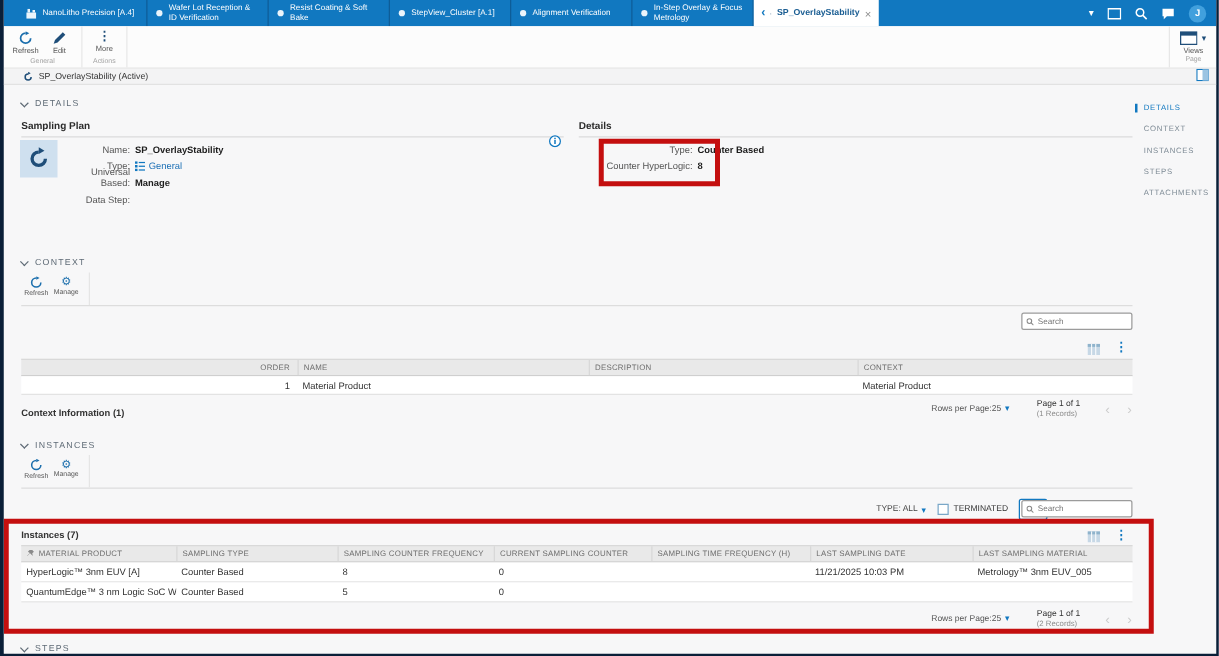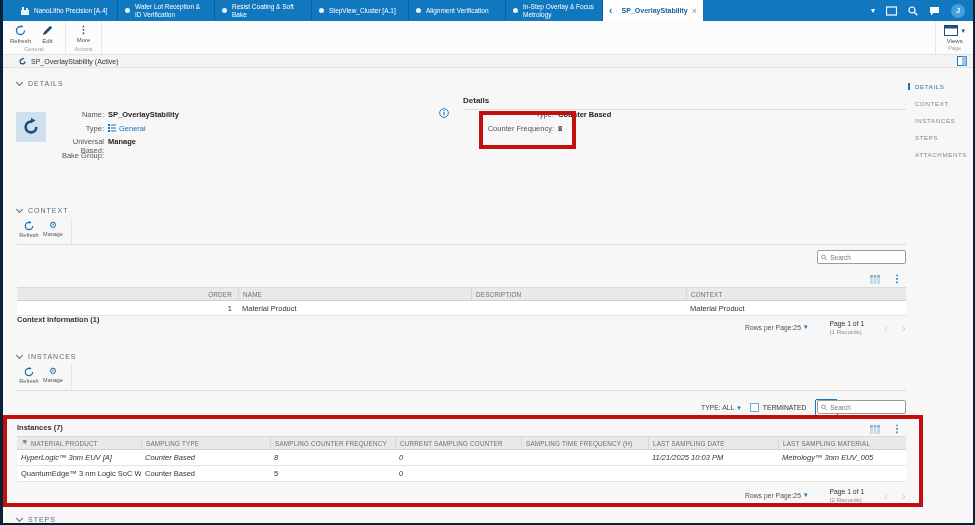--- a/index.html
+++ b/index.html
@@ -39,21 +39,21 @@
   .breadcrumb .title { font-size:7px; color:#333; margin-left:4px; }
   .bc-right { margin-left:auto; }
 
   
   .sec-head { position:absolute; left:14px; display:flex; align-items:center; gap:6px; color:#5f6b76; font-size:7px; letter-spacing:1px; cursor:pointer; }
   .chev-down { width:5px; height:5px; border-right:1.4px solid #5f6b76; border-bottom:1.4px solid #5f6b76; transform:rotate(45deg); margin-top:-3px; }
 
   .panel-title { font-size:8px; font-weight:bold; color:#2b2b2b; padding-bottom:4px; border-bottom:1px solid #dcdcdc; }
 
   
-  .frow { display:flex; align-items:flex-start; height:13.5px; font-size:7.5px; }
+  .frow { display:flex; align-items:flex-end; height:13.5px; font-size:7.5px; }
   .flabel { text-align:right; color:#555; padding-right:4px; flex:0 0 auto; }
   .fvalue { color:#1d1d1d; font-weight:bold; }
   .fvalue.normal { font-weight:normal; }
   .link { color:#1b6fb5; cursor:pointer; }
 
   
   .sec-toolbar { position:absolute; left:14px; width:889px; height:27px; border-bottom:1px solid #ddd; display:flex; }
   .sec-toolbar .wrap { display:flex; border-right:1px solid #e5e5e5; padding-right:6px; }
   .tbtn { width:24px; display:flex; flex-direction:column; align-items:center; gap:1px; padding-top:3px; cursor:pointer; }
   .tbtn .lbl { font-size:5.5px; color:#555; }
@@ -220,20 +220,23 @@
           <rect x="5" y="0.5" width="4.5" height="9" fill="#9cc4e2"></rect>
         </svg>
     </span>
   </div>
 
   <div class="sec-head" style="top:80px;">
     <span class="chev-down"></span>
     <span>DETAILS</span>
   </div>
 
+  <div style="position:absolute; left:14px; top:96px; width:434px;">
+    <div class="panel-title">Sampling Plan</div>
+  </div>
   <div class="icon-box">
     <svg width="20" height="20" viewBox="0 0 24 24">
         <path d="M12 4a8 8 0 1 0 8 8h-3.2a4.8 4.8 0 1 1-4.8-4.8z" fill="#1f4e79"></path>
         <path d="M12 1l5.5 3.2L12 7.4z" fill="#1f4e79"></path>
       </svg>
   </div>
   <div style="position:absolute; left:48px; top:110px; width:400px;">
     <div class="frow">
       <span class="flabel" style="width:57px;">Name:</span>
       <span class="fvalue">SP_OverlayStability</span>
@@ -248,38 +251,38 @@
           <rect x="0" y="6" width="2" height="2" fill="#1178c0"></rect>
           <rect x="3" y="6.5" width="5" height="1" fill="#1178c0"></rect>
         </svg>
       <span class="fvalue normal link">General</span>
     </div>
     <div class="frow">
       <span class="flabel" style="width:57px;">Universal Based:</span>
       <span class="fvalue">Manage</span>
     </div>
     <div class="frow">
-      <span class="flabel" style="width:57px;">Bake Group:</span>
+      <span class="flabel" style="width:57px;">Data Step:</span>
       <span class="fvalue normal"></span>
     </div>
   </div>
   <svg style="position:absolute; left:436px; top:108px;" width="10" height="10" viewBox="0 0 10 10">
       <circle cx="5" cy="5" r="4.3" fill="#fff" stroke="#1178c0" stroke-width="1"></circle>
       <rect x="4.4" y="4" width="1.2" height="3.2" fill="#1178c0"></rect>
       <rect x="4.4" y="2.2" width="1.2" height="1.2" fill="#1178c0"></rect>
     </svg>
 
   <div style="position:absolute; left:460px; top:96px; width:443px;">
     <div class="panel-title">Details</div>
     <div class="frow">
       <span class="flabel" style="width:95px;">Type:</span>
       <span class="fvalue">Counter Based</span>
     </div>
     <div class="frow">
-      <span class="flabel" style="width:95px;">Counter Frequency:</span>
+      <span class="flabel" style="width:95px;">Counter HyperLogic:</span>
       <span class="fvalue">8</span>
     </div>
   </div>
 
   <div class="red-rect" style="left:476px; top:111px; width:97px; height:38px;"></div>
 
   <div class="sec-head" style="top:207px;">
     <span class="chev-down"></span>
     <span>CONTEXT</span>
   </div>
@@ -300,21 +303,21 @@
   </div>
 
   <div class="search" style="left:814px; top:250px;">
     <svg width="7" height="7" viewBox="0 0 10 10">
         <circle cx="4" cy="4" r="3" fill="none" stroke="#8a8a8a" stroke-width="1.4"></circle>
         <line x1="6.3" y1="6.3" x2="9.3" y2="9.3" stroke="#8a8a8a" stroke-width="1.4"></line>
       </svg>
     <input type="text" placeholder="Search" style="">
   </div>
 
-  <div class="tbl-title" style="top:271px;margin-top:44px;">Context Information (1)</div>
+  <div class="tbl-title" style="top:282px;margin-top:44px;">Context Information (1)</div>
   <div class="tbl-icons" style="left:867px; top:274px;">
     <svg width="10" height="9" viewBox="0 0 10 9">
         <rect x="0" y="0" width="10" height="9" fill="#c7d8e6"></rect>
         <rect x="0" y="0" width="10" height="2.5" fill="#8fb3cc"></rect>
         <line x1="3.3" y1="0" x2="3.3" y2="9" stroke="#fff" stroke-width="0.8"></line>
         <line x1="6.6" y1="0" x2="6.6" y2="9" stroke="#fff" stroke-width="0.8"></line>
       </svg>
     <span class="dots" style="color:#1178c0;">⋮</span>
   </div>
 
@@ -407,21 +410,21 @@
         </svg>
       <span>MATERIAL PRODUCT</span>
     </div>
     <div class="hcell">SAMPLING TYPE</div>
     <div class="hcell">SAMPLING COUNTER FREQUENCY</div>
     <div class="hcell">CURRENT SAMPLING COUNTER</div>
     <div class="hcell">SAMPLING TIME FREQUENCY (H)</div>
     <div class="hcell">LAST SAMPLING DATE</div>
     <div class="hcell">LAST SAMPLING MATERIAL</div>
   </div>
-  <div class="grid-row inst-cols" style="top:450px;font-style:italic;">
+  <div class="grid-row inst-cols" style="top:450px;">
     <div class="cell link">HyperLogic™ 3nm EUV [A]</div>
     <div class="cell">Counter Based</div>
     <div class="cell">8</div>
     <div class="cell">0</div>
     <div class="cell"></div>
     <div class="cell">11/21/2025 10:03 PM</div>
     <div class="cell">Metrology™ 3nm EUV_005</div>
   </div>
   <div class="grid-row inst-cols" style="top:466px;">
     <div class="cell link">QuantumEdge™ 3 nm Logic SoC Wafer (300 mm)</div>

